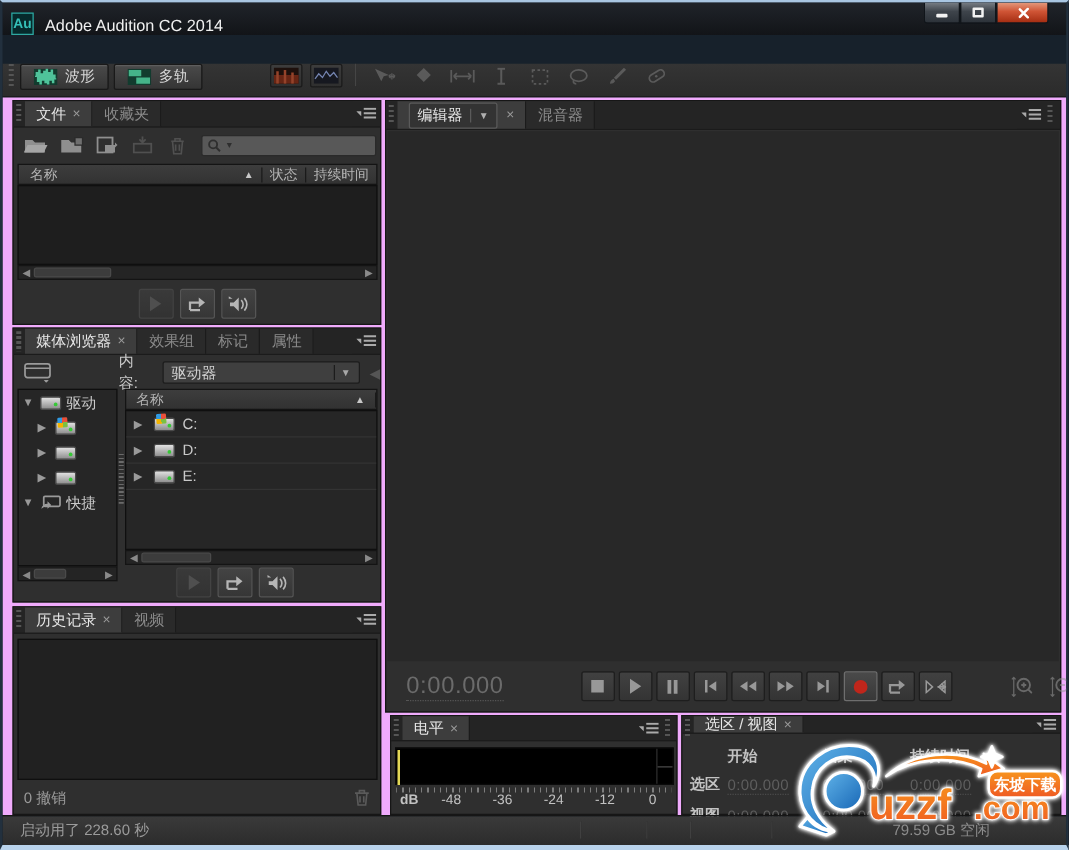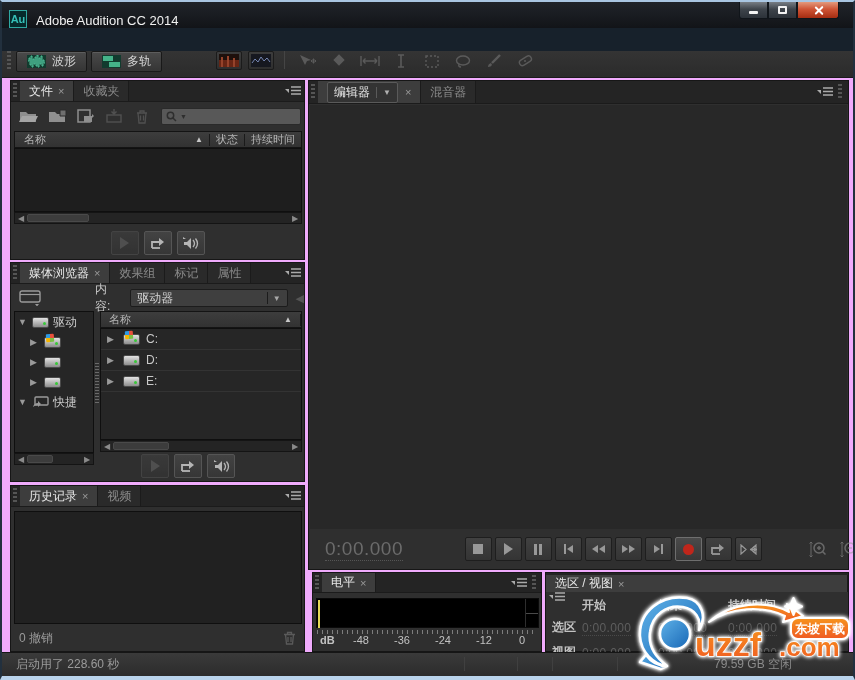--- a/index.html
+++ b/index.html
@@ -538,21 +538,21 @@
         <span style="position:absolute;left:7px;font-weight:bold;">dB</span>
         <span style="position:absolute;left:40px;text-align:center;">-48</span>
         <span style="position:absolute;left:81px;">-36</span>
         <span style="position:absolute;left:122px;">-24</span>
         <span style="position:absolute;left:163px;">-12</span>
         <span style="position:absolute;left:206px;">0</span>
       </div>
     </div>
 
     <div class="panel" style="left:543px;top:494px;width:304px;height:80px;">
-      <div class="tabbar" style="height:14px;flex-direction:column;">
+      <div class="tabbar" style="height:14px;">
         <div class="vgrip" style="margin:2px 3px 0 2px;height:15px;"></div>
         <div class="tab active">
           <span>选区 / 视图</span>
           <span class="x">×</span>
         </div>
         <div class="tab-fill"></div>
         <div class="pmenu">
           <svg width="16" height="10">
               <path d="M0 3 l4 4 l0 -4 z" fill="#aaa"></path>
               <path d="M6 1 h10 M6 4.5 h10 M6 8 h10" stroke="#aaa" stroke-width="1.6"></path>

